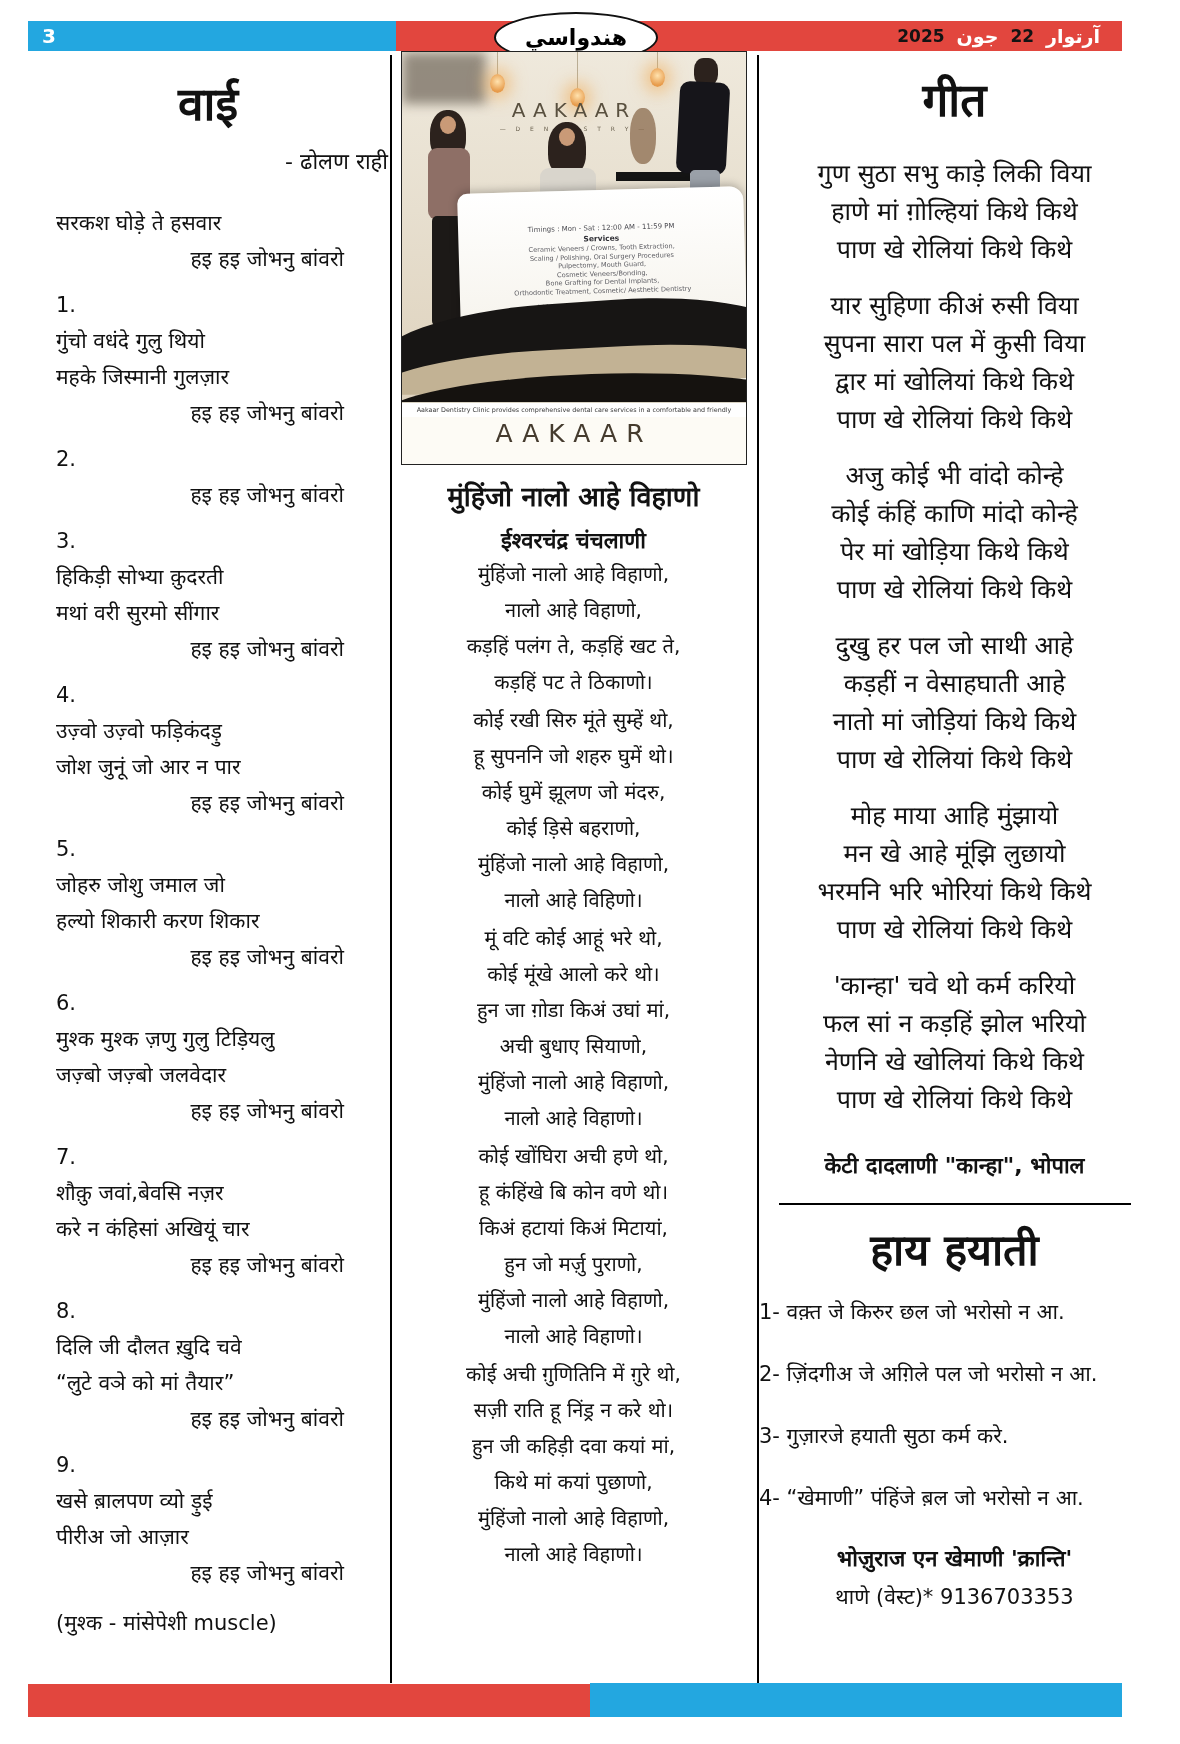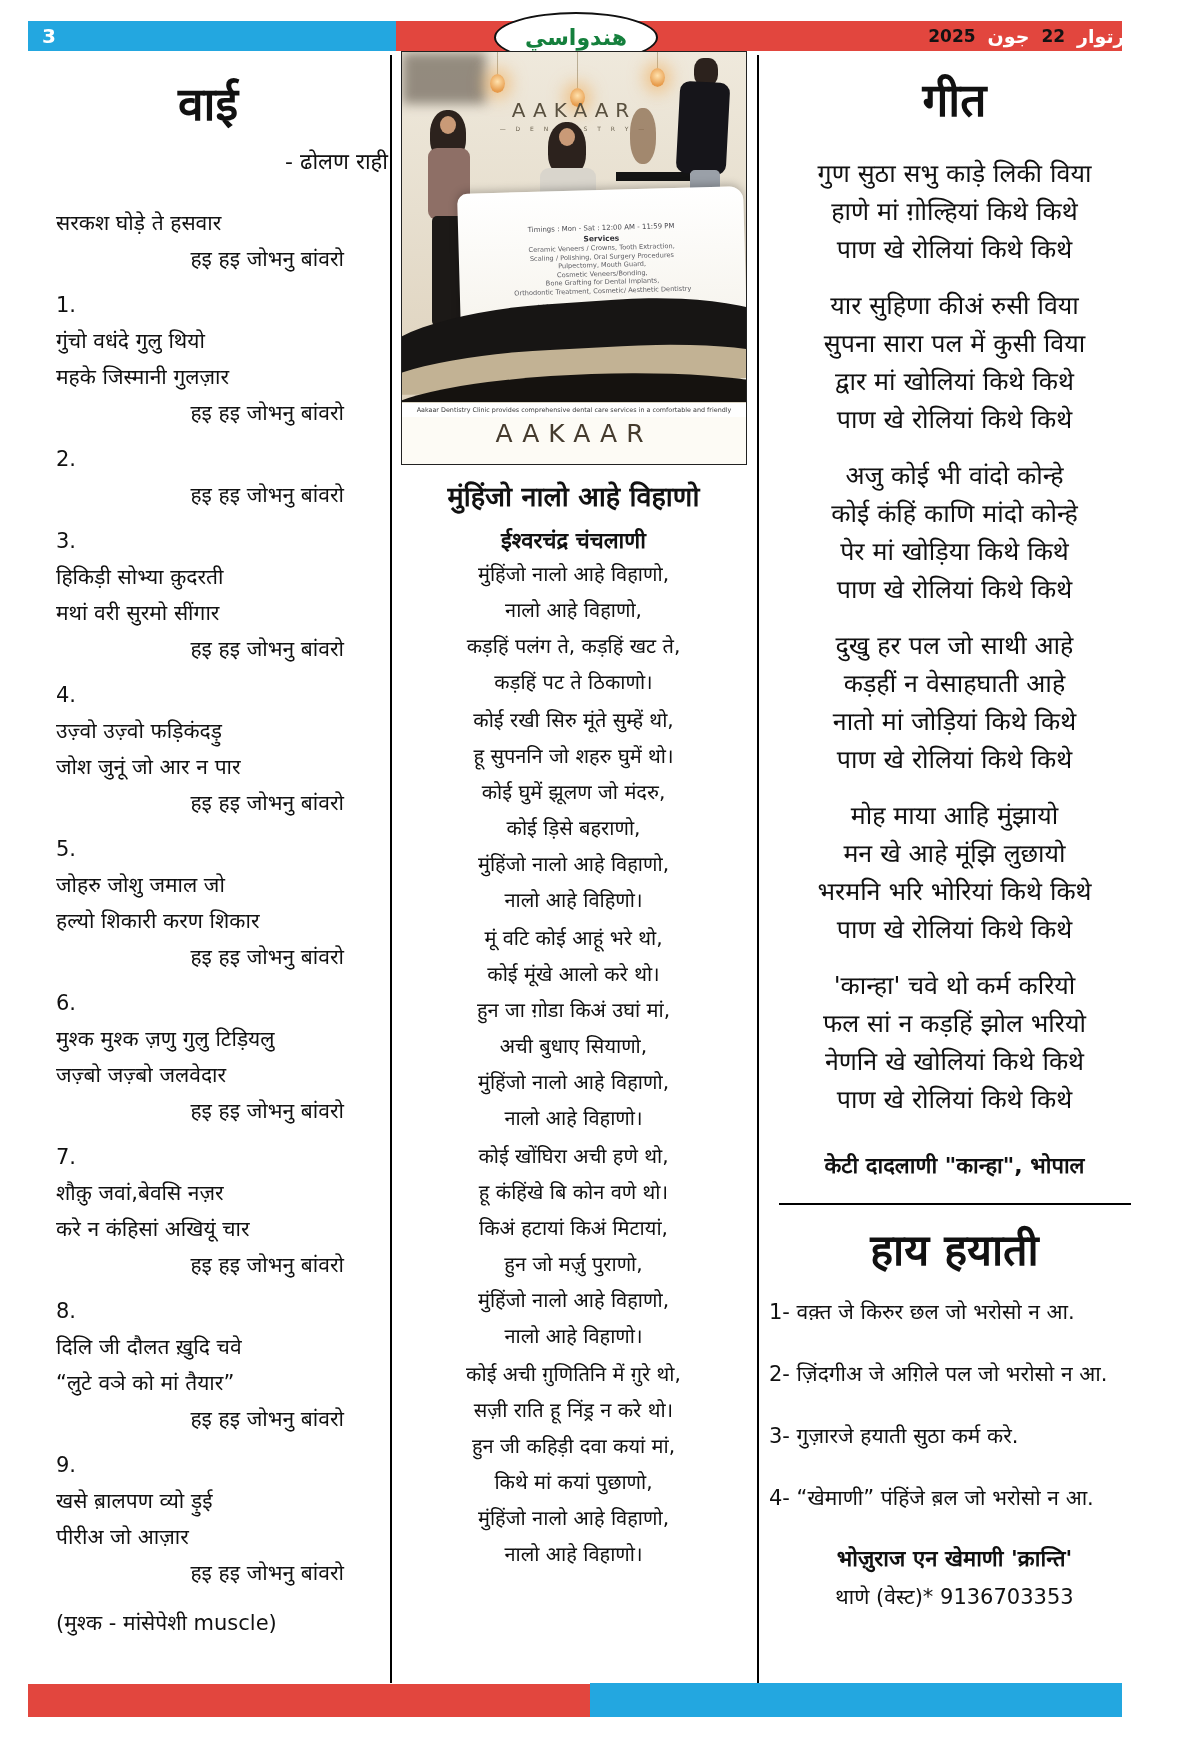--- a/index.html
+++ b/index.html
@@ -8,22 +8,22 @@
   .abs{position:absolute;}
 
   
   .hdr-blue{left:28px;top:21px;width:368px;height:30px;background:#23A7E0;}
   .hdr-red{left:396px;top:21px;width:726px;height:30px;background:#E2463E;}
   .page-num{left:42px;top:21px;height:30px;line-height:30px;color:#fff;
             font-size:20px;font-weight:bold;}
   .masthead-oval{left:494px;top:12px;width:160px;height:47px;background:#fff;
             border:2px solid #111;border-radius:50%;display:flex;
             align-items:center;justify-content:center;}
-  .masthead-oval span{font-size:22px;font-weight:bold;color:#15803d;}
-  .hdr-date{right:49px;top:21px;height:30px;display:flex;align-items:center;
+  .masthead-oval span{font-size:22px;font-weight:bold;color:#000000;}
+  .hdr-date{right:80px;top:21px;height:30px;display:flex;align-items:center;
             gap:12px;font-weight:bold;}
   .hdr-date .w{color:#fff;font-size:19px;}
   .hdr-date .b{color:#131313;font-size:17px;}
 
   
   .vline{top:55px;width:2px;height:1628px;background:#000;}
   .ftr-red{left:28px;top:1684px;width:562px;height:33px;background:#E2463E;}
   .ftr-blue{left:590px;top:1683px;width:532px;height:34px;background:#23A7E0;}
 
   
@@ -91,21 +91,21 @@
   .mstanza{font-size:20px;line-height:36px;white-space:pre-line;margin-top:2px;}
   .mstanza:first-of-type{margin-top:24px;}
 
   
   .rp-title{text-align:center;font-size:46px;font-weight:bold;margin-top:18px;}
   .rstanza{text-align:center;font-size:25px;line-height:38px;white-space:pre-line;margin-top:18px;}
   .rstanza.first{margin-top:26px;}
   .rp-attr{text-align:center;font-size:22px;font-weight:bold;margin-top:30px;}
   .hrule{width:352px;margin:24px auto 0 auto;border-top:2.5px solid #000;}
   .hh-title{text-align:center;font-size:43px;font-weight:bold;margin-top:14px;}
-  .hh-item{font-size:21px;line-height:24px;padding-left:10px;margin-top:38px;}
+  .hh-item{font-size:21px;line-height:24px;margin-top:38px;}
   .hh-item.first{margin-top:22px;}
   .hh-author{text-align:center;font-size:22px;font-weight:bold;margin-top:32px;}
   .hh-contact{text-align:center;font-size:21px;margin-top:10px;}
 </style>
 </head>
 <body>
 
 <div class="abs hdr-blue"></div>
 <div class="abs hdr-red"></div>
 <div class="abs page-num">3</div>

